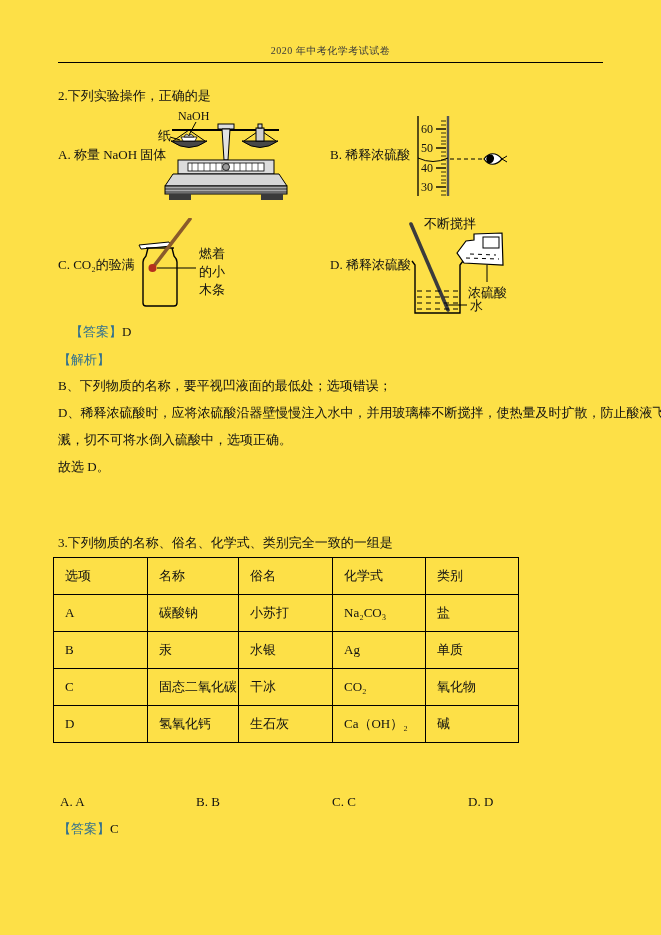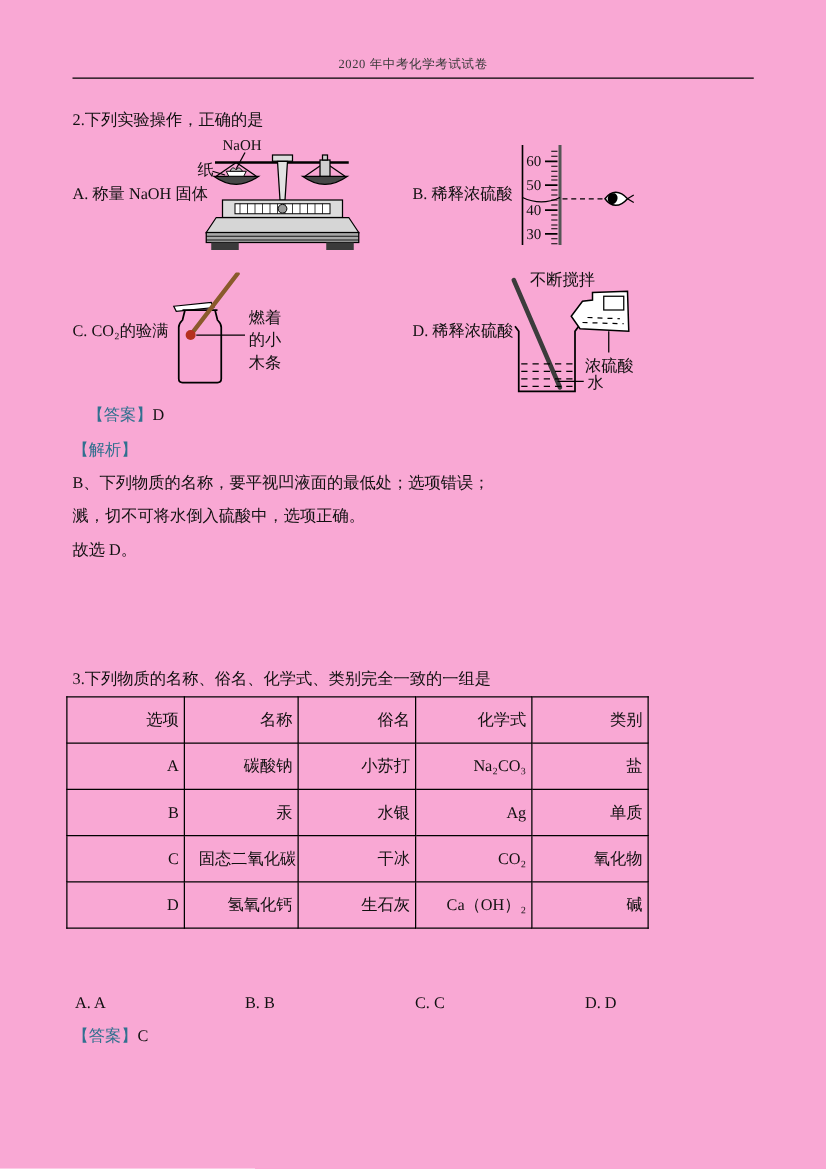--- a/index.html
+++ b/index.html
@@ -1,26 +1,26 @@
 <!DOCTYPE html>
 <html style="--accent: #31708f;"><head>
 <meta charset="utf-8">
 <style>
   html,body{margin:0;padding:0;background:#ffffff;}
-  #page{position:relative;width:661px;height:935px;background:#f9a8d4;overflow:hidden;
+  #page{position:relative;width:661px;height:935px;background:#fde047;overflow:hidden;
         font-family:"Liberation Serif","DejaVu Serif",serif;color:#111;}
   .abs{position:absolute;}
   .t{font-size:13px;line-height:1.25;white-space:nowrap;}
   .title{font-size:10px;color:#3a3a3a;letter-spacing:.5px;}
   .rule{height:1px;background:#000;}
   .accent{color:var(--accent,#31708f);}
   .detail div{height:27px;line-height:27px;white-space:nowrap;font-size:13px;}
   table.subs{border-collapse:collapse;table-layout:fixed;}
   table.subs td{border:1px solid #000;height:36px;font-size:13px;padding:0 4px 0 11px;
-                vertical-align:middle;white-space:nowrap;text-align:right;}
+                vertical-align:middle;white-space:nowrap;}
   svg text{font-family:"Liberation Serif","DejaVu Serif",serif;fill:#111;}
   svg .cjk{font-size:13px;}
   svg .num{font-size:12px;}
 </style>
 </head>
 <body>
 
 <div id="page">
 
   <div class="abs title" style="left:0;top:44;width:661px;top:44px;text-align:center;">2020 年中考化学考试试卷</div>
@@ -167,20 +167,21 @@
     <text x="70" y="98" class="cjk">水</text>
   </svg>
 
   <div class="abs t" style="left:58px;top:324px;margin-left:12px;">
     <span class="accent">【答案】</span><span>D</span>
   </div>
   <div class="abs t accent" style="left:58px;top:352px;">【解析】</div>
 
   <div class="abs detail" style="left:58px;top:372px;width:560px;">
     <div>B、下列物质的名称，要平视凹液面的最低处；选项错误；</div>
+    <div>D、稀释浓硫酸时，应将浓硫酸沿器壁慢慢注入水中，并用玻璃棒不断搅拌，使热量及时扩散，防止酸液飞</div>
     <div>溅，切不可将水倒入硫酸中，选项正确。</div>
     <div>故选 D。</div>
   </div>
 
   <div class="abs t" style="left:58px;top:535px;">3.下列物质的名称、俗名、化学式、类别完全一致的一组是</div>
 
   <table class="subs abs" style="left:53px;top:557px;width:465px;">
     <colgroup>
         <col style="width:94px">
         <col style="width:91px">

